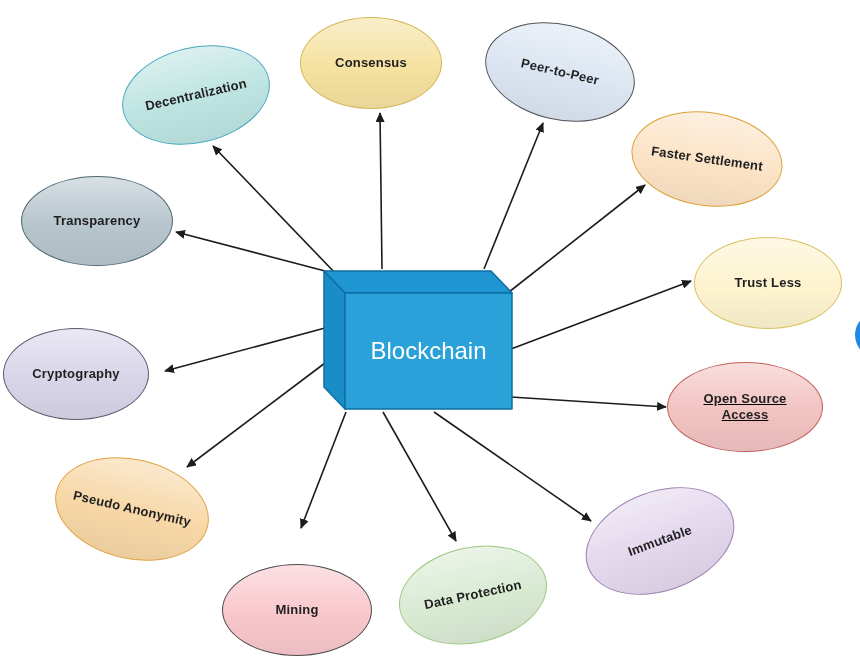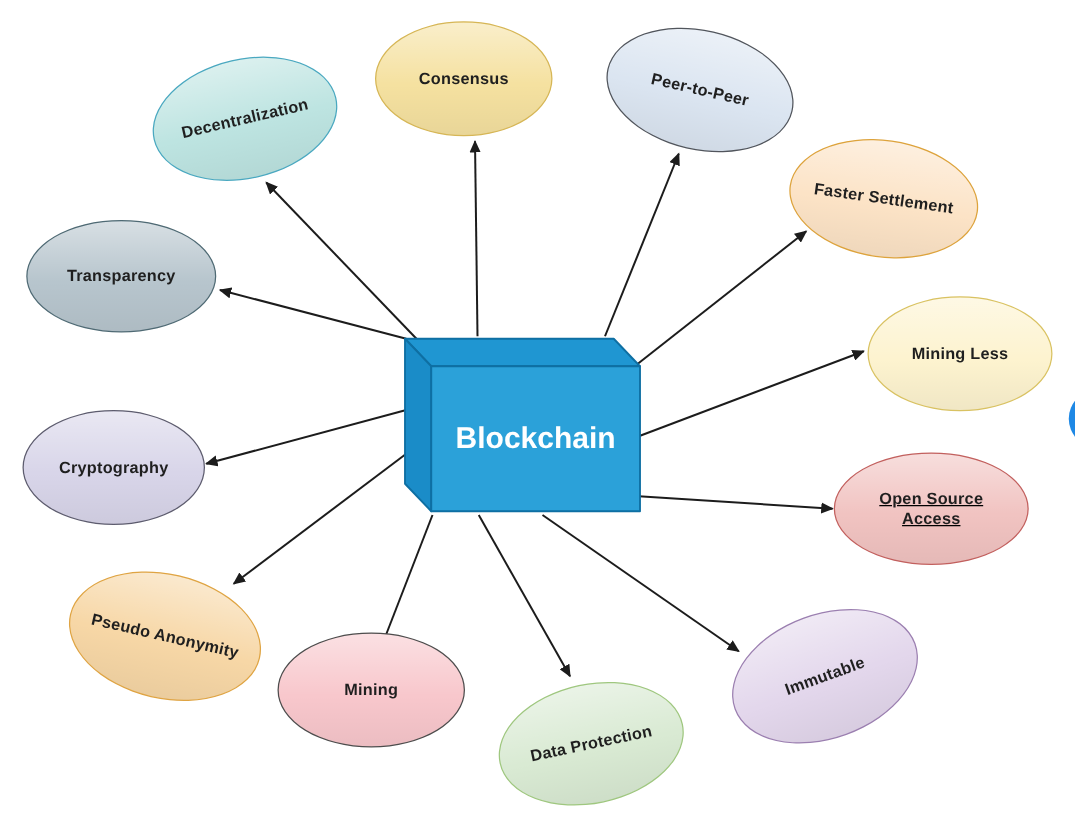--- a/index.html
+++ b/index.html
@@ -24,21 +24,21 @@
     font-size:13px;
     line-height:1.25;
     color:#1f1f1f;
     letter-spacing:.2px;
   }
   .cube-label{
     position:absolute;
     left:345px;top:293px;
     width:167px;height:116px;
     display:flex;flex-direction:column;align-items:center;justify-content:center;
-    font-weight:bold;font-size:24px;line-height:1.35;
+    font-weight:normal;font-size:24px;line-height:1.35;
     text-align:center;
   }
 </style>
 </head>
 <body>
 
 <div class="stage">
 
   <svg id="diagram-svg" viewBox="0 0 860 657" xmlns="http://www.w3.org/2000/svg">
     <defs>
@@ -79,37 +79,37 @@
       <div class="node" style="left: 300px; top: 17px; width: 142px; height: 92px; background-color: rgb(245, 225, 160); border: 1.5px solid rgb(214, 182, 86);">
         <span class="lbl">Consensus</span>
       </div>
       <div class="node" style="left: 484px; top: 24px; width: 152px; height: 96px; background-color: rgb(219, 229, 241); border: 1.5px solid rgb(81, 85, 92); transform: rotate(13deg);">
         <span class="lbl">Peer-to-Peer</span>
       </div>
       <div class="node" style="left: 631px; top: 112px; width: 152px; height: 94px; background-color: rgb(252, 227, 198); border: 1.5px solid rgb(221, 163, 60); transform: rotate(8deg);">
         <span class="lbl">Faster Settlement</span>
       </div>
       <div class="node" style="left: 694px; top: 237px; width: 148px; height: 92px; background-color: rgb(253, 243, 207); border: 1.5px solid rgb(217, 194, 98);">
-        <span class="lbl">Mining Less</span>
+        <span class="lbl">Trust Less</span>
       </div>
       <div class="node" style="left: 667px; top: 362px; width: 156px; height: 90px; background-color: rgb(241, 195, 193); border: 1.5px solid rgb(194, 96, 94); text-decoration: underline;">
         <span class="lbl" style="max-width: 100px;">Open Source Access</span>
       </div>
       <div class="node" style="left: 583px; top: 491px; width: 154px; height: 100px; background-color: rgb(227, 215, 236); border: 1.5px solid rgb(155, 127, 176); transform: rotate(-20deg);">
         <span class="lbl">Immutable</span>
       </div>
       <div class="node" style="left: 398px; top: 547px; width: 150px; height: 96px; background-color: rgb(217, 234, 211); border: 1.5px solid rgb(159, 199, 127); transform: rotate(-12deg);">
         <span class="lbl">Data Protection</span>
       </div>
-      <div class="node" style="left: 222px; top: 506px; width: 150px; height: 92px; background-color: rgb(248, 199, 204); border: 1.5px solid rgb(77, 77, 77);">
+      <div class="node" style="left: 222px; top: 564px; width: 150px; height: 92px; background-color: rgb(248, 199, 204); border: 1.5px solid rgb(77, 77, 77);">
         <span class="lbl">Mining</span>
       </div>
       <div class="node" style="left: 54px; top: 459px; width: 156px; height: 100px; background-color: rgb(247, 215, 166); border: 1.5px solid rgb(223, 164, 67); transform: rotate(13deg);">
         <span class="lbl">Pseudo Anonymity</span>
       </div>
-      <div class="node" style="left: 18px; top: 328px; width: 146px; height: 92px; background-color: rgb(216, 213, 233); border: 1.5px solid rgb(93, 92, 110);">
+      <div class="node" style="left: 3px; top: 328px; width: 146px; height: 92px; background-color: rgb(216, 213, 233); border: 1.5px solid rgb(93, 92, 110);">
         <span class="lbl">Cryptography</span>
       </div>
       <div class="node" style="left: 21px; top: 176px; width: 152px; height: 90px; background-color: rgb(183, 197, 205); border: 1.5px solid rgb(79, 106, 116);">
         <span class="lbl">Transparency</span>
       </div>
     </div>
 </div>
 
 </body></html>

